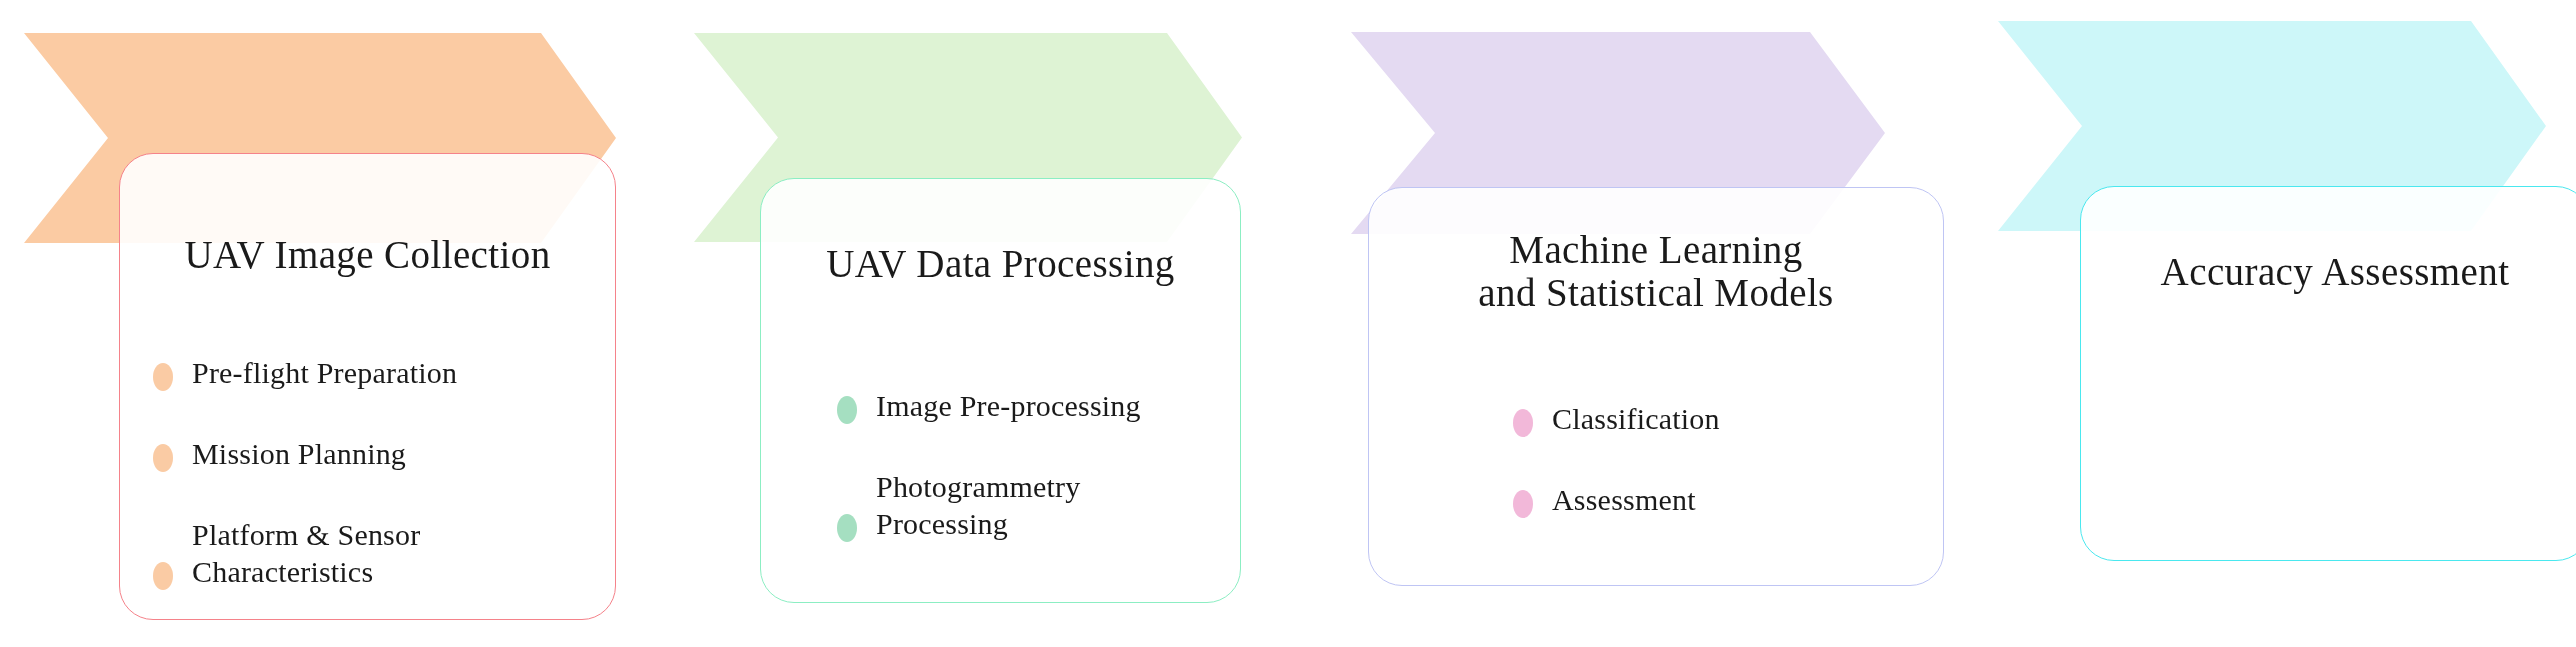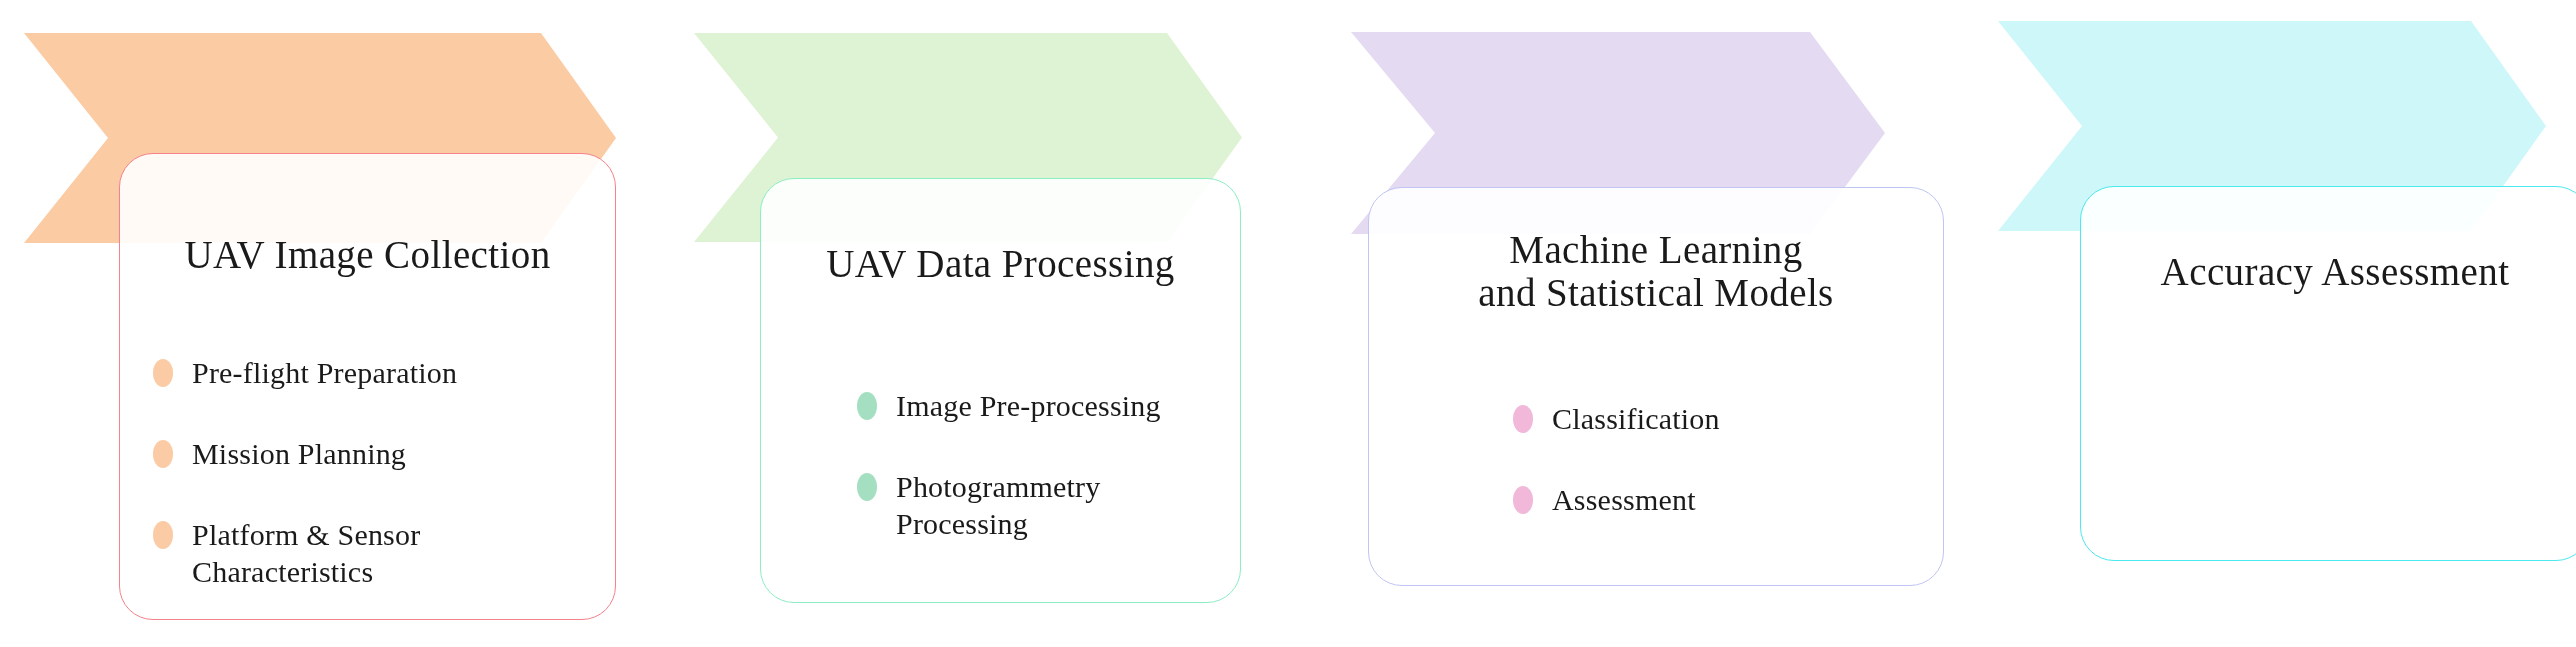--- a/index.html
+++ b/index.html
@@ -56,27 +56,27 @@
 
   .bullets {
     position: absolute;
     margin: 0; padding: 0;
     list-style: none;
     display: flex;
     flex-direction: column;
     gap: 44px;
   }
   .p0 .bullets { left: 33px;  top: 200px; }
-  .p1 .bullets { left: 96px; top: 208px; }
+  .p1 .bullets { left: 76px; top: 208px; }
   .p2 .bullets { left: 144px; top: 212px; }
   .p3 .bullets { left: 85px; top: 213px; }
 
   .bullet {
     display: flex;
-    align-items: flex-start;
+    align-items: flex-end;
   }
   .dot {
     flex: 0 0 auto;
     width: 20px;
     height: 28px;
     margin: 5px 19px 0 0;
     border-radius: 50%;
     background: var(--dot, #bbb);
   }
   .bullet-text {

